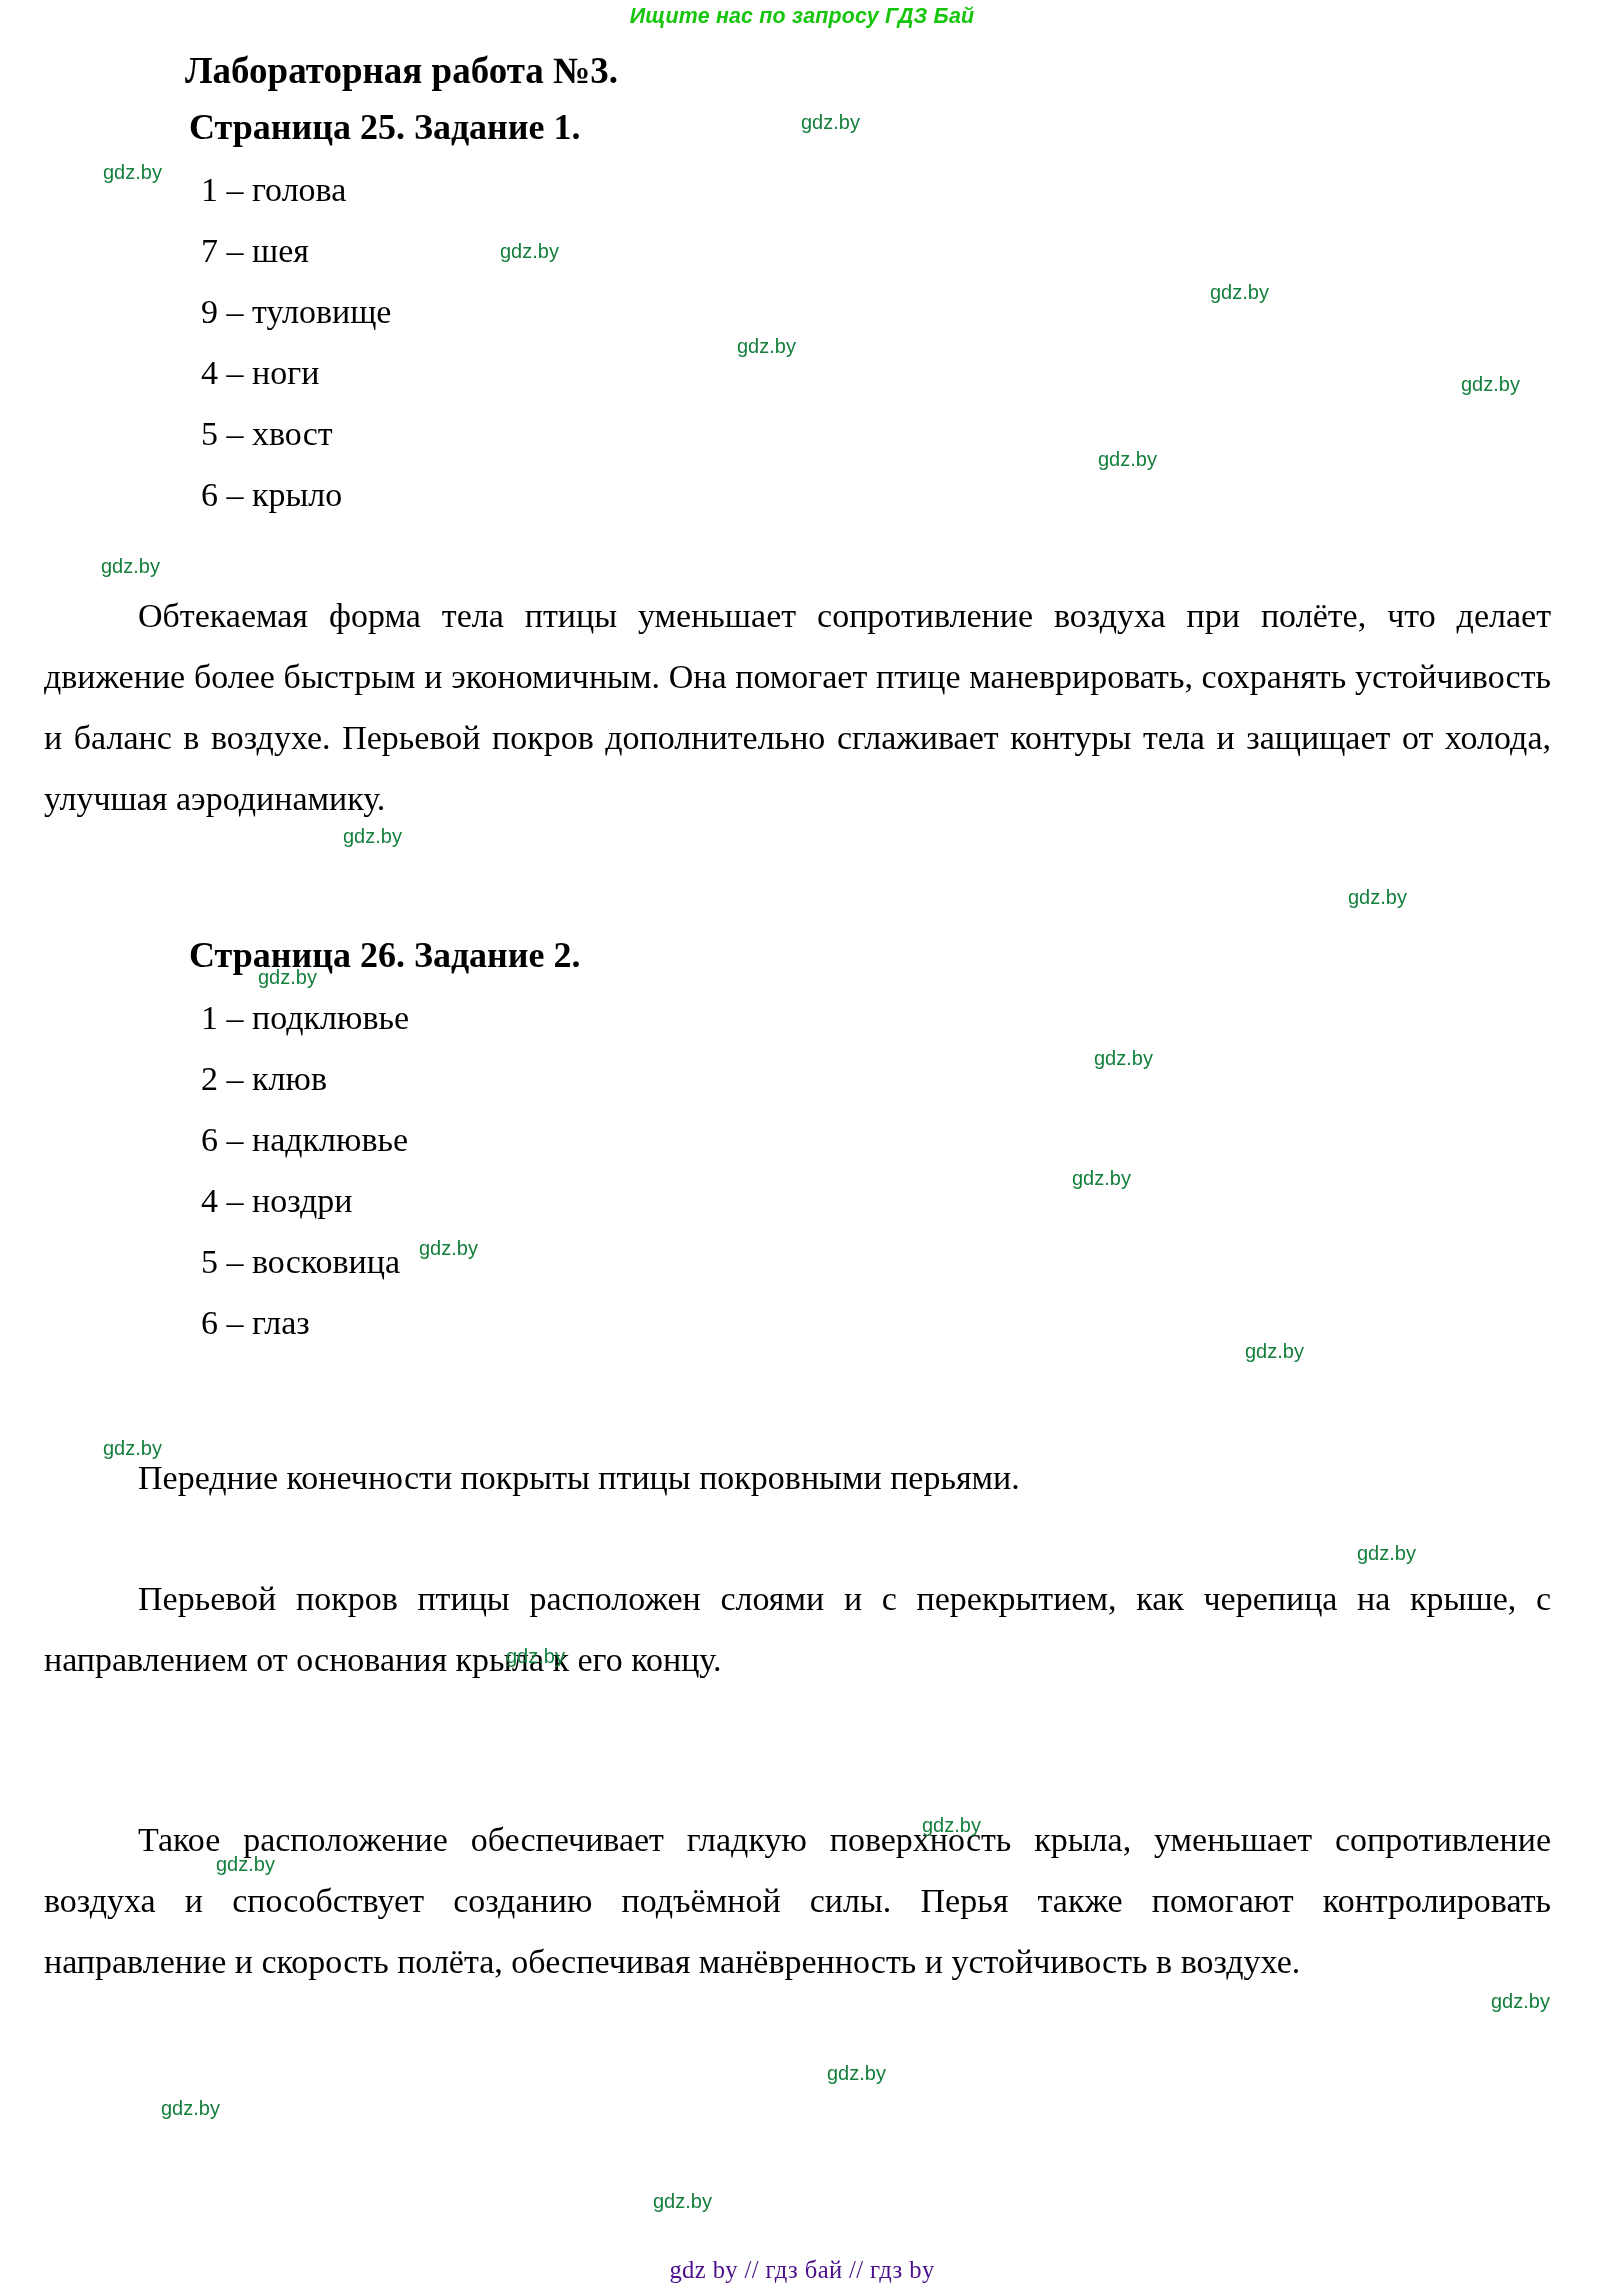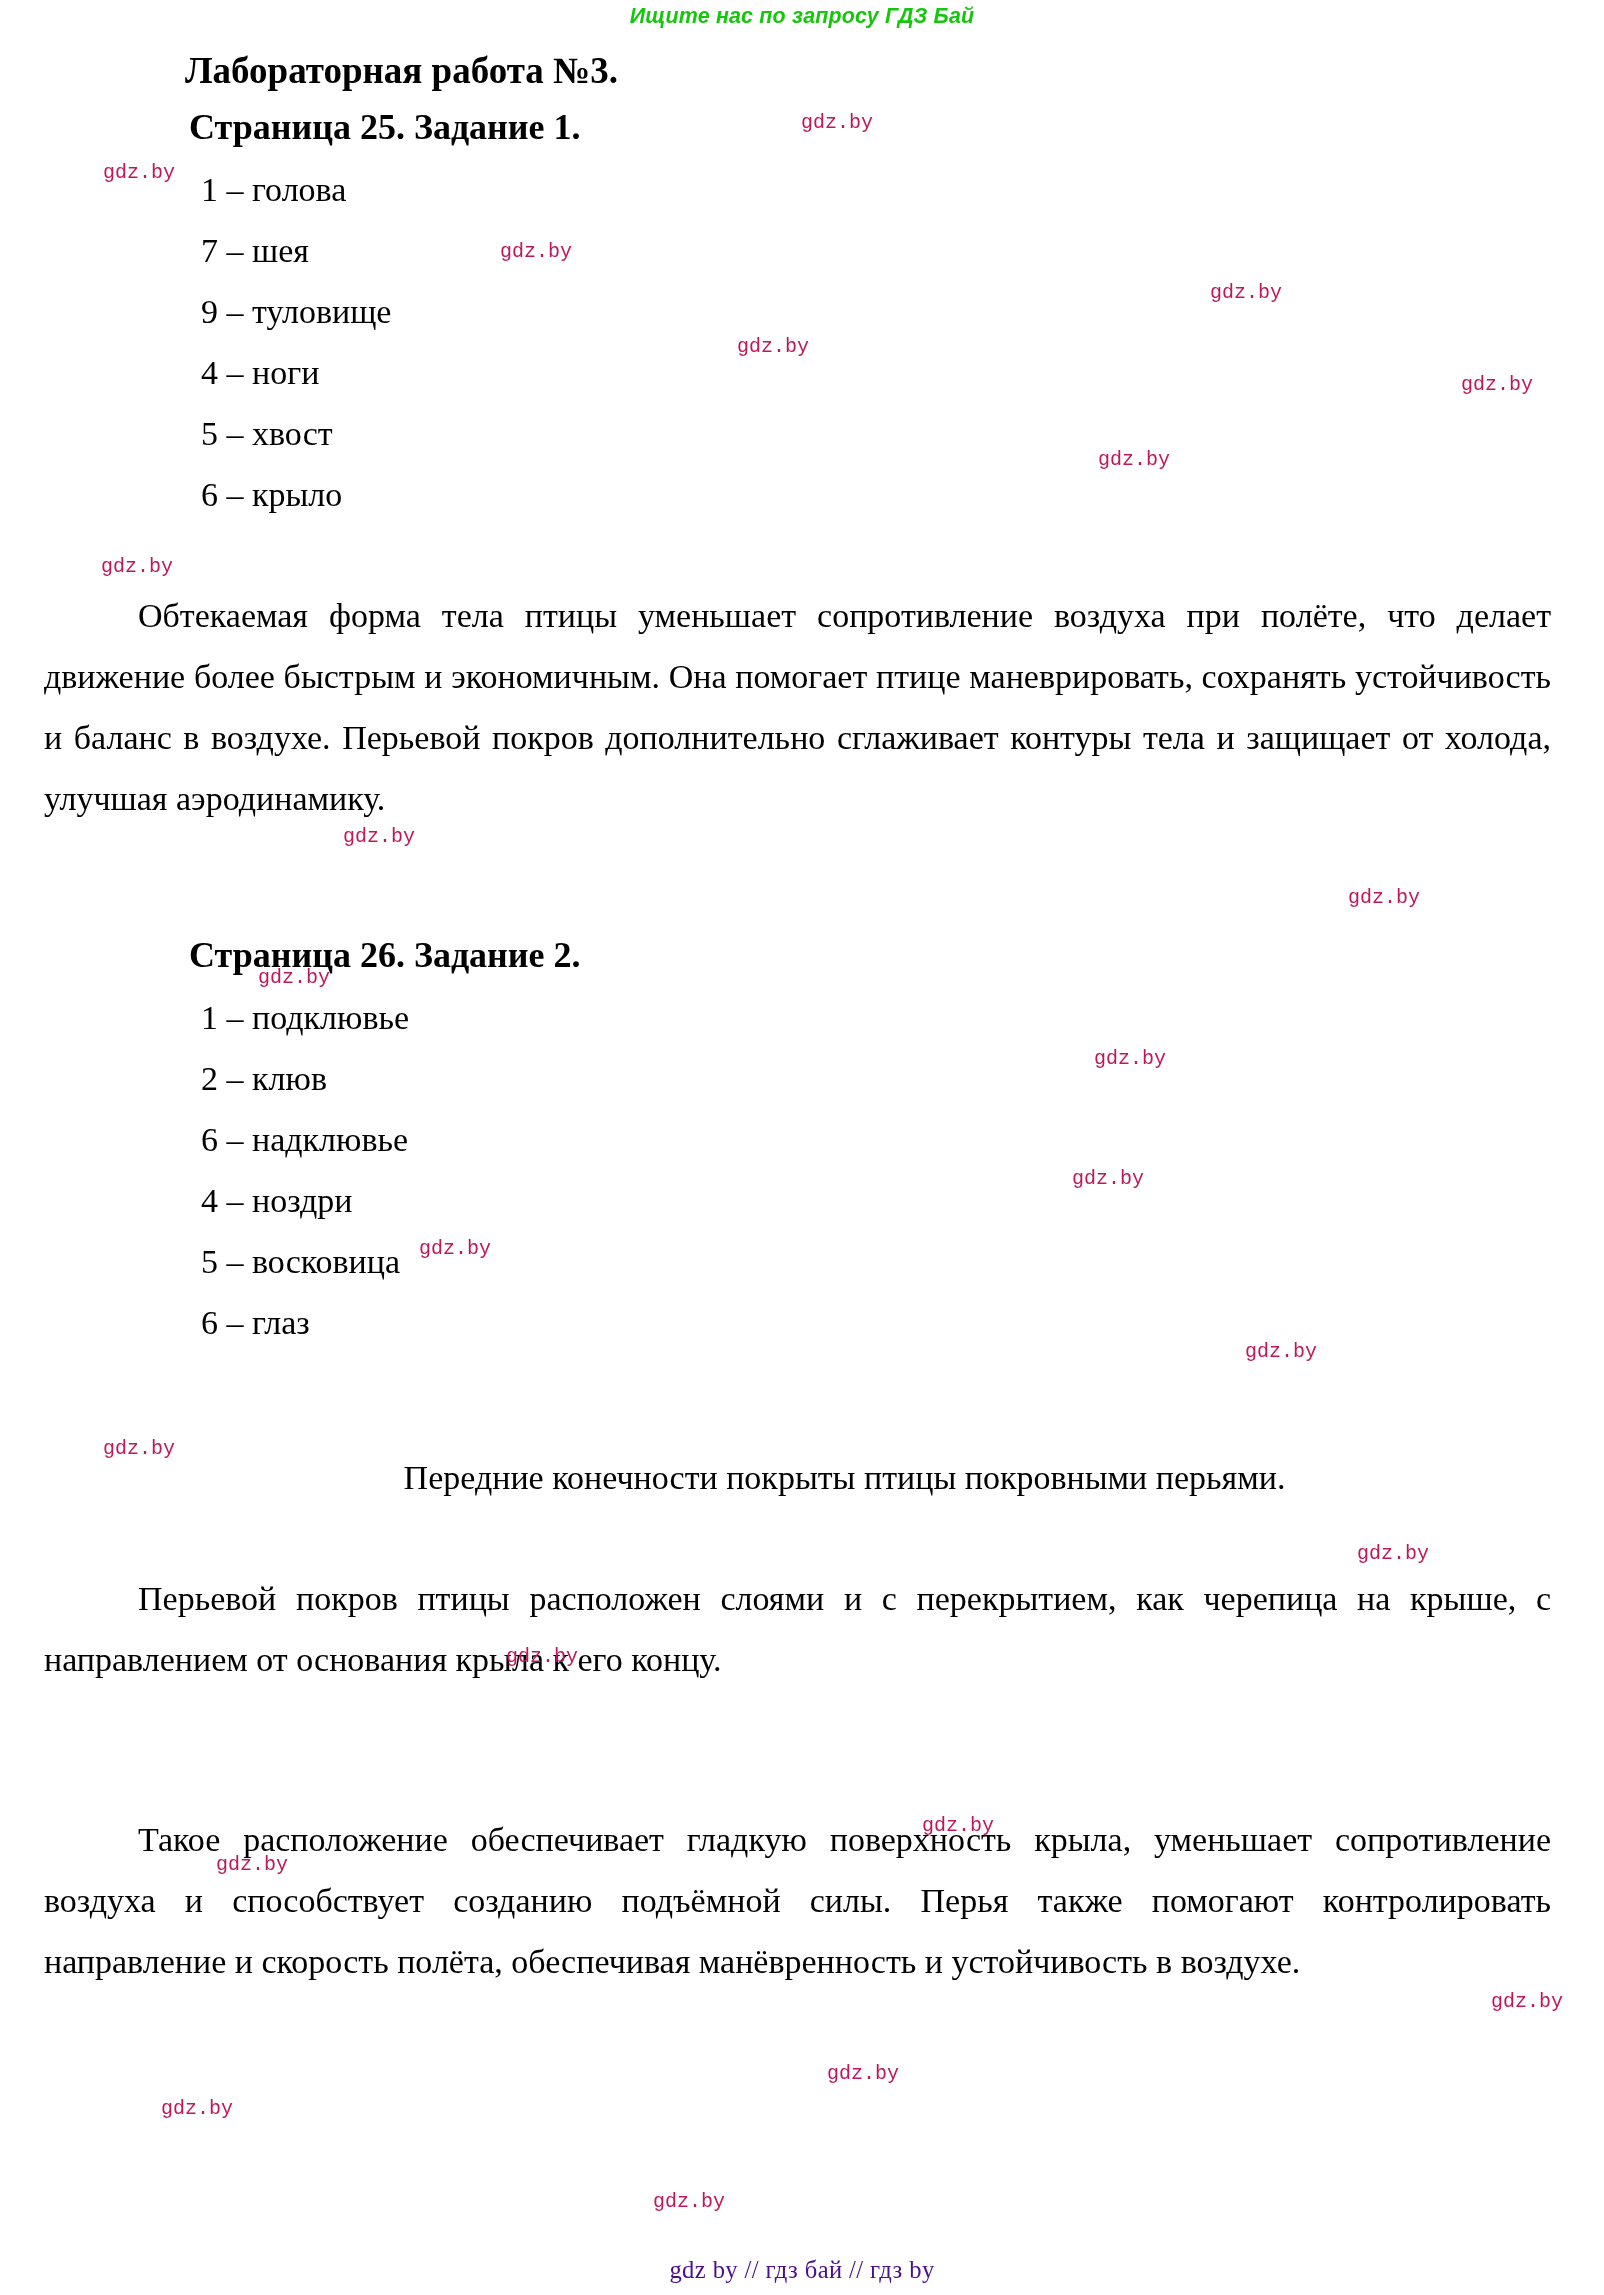--- a/index.html
+++ b/index.html
@@ -77,32 +77,32 @@
     font-size: 34px;
     line-height: 61px;
     margin: 0;
     padding: 0;
     text-align: justify;
     text-indent: 94px;
     text-justify: inter-word;
     hyphens: none;
   }
   p.para.nojust {
-    text-align: center;
+    text-align: left;
   }
   .gap-md { height: 60px; }
   .gap-lg { height: 94px; }
   .gap-xl { height: 119px; }
 
   
   .wm {
     position: absolute;
-    font-family: Liberation Mono, monospace;
+    font-family: Liberation Sans, sans-serif;
     font-size: 20px;
-    color: #be185d;
+    color: #15803d;
     white-space: nowrap;
     pointer-events: none;
   }
 
   
   .footer-line {
     position: absolute;
     left: 0;
     bottom: 11px;
     width: 1604px;

